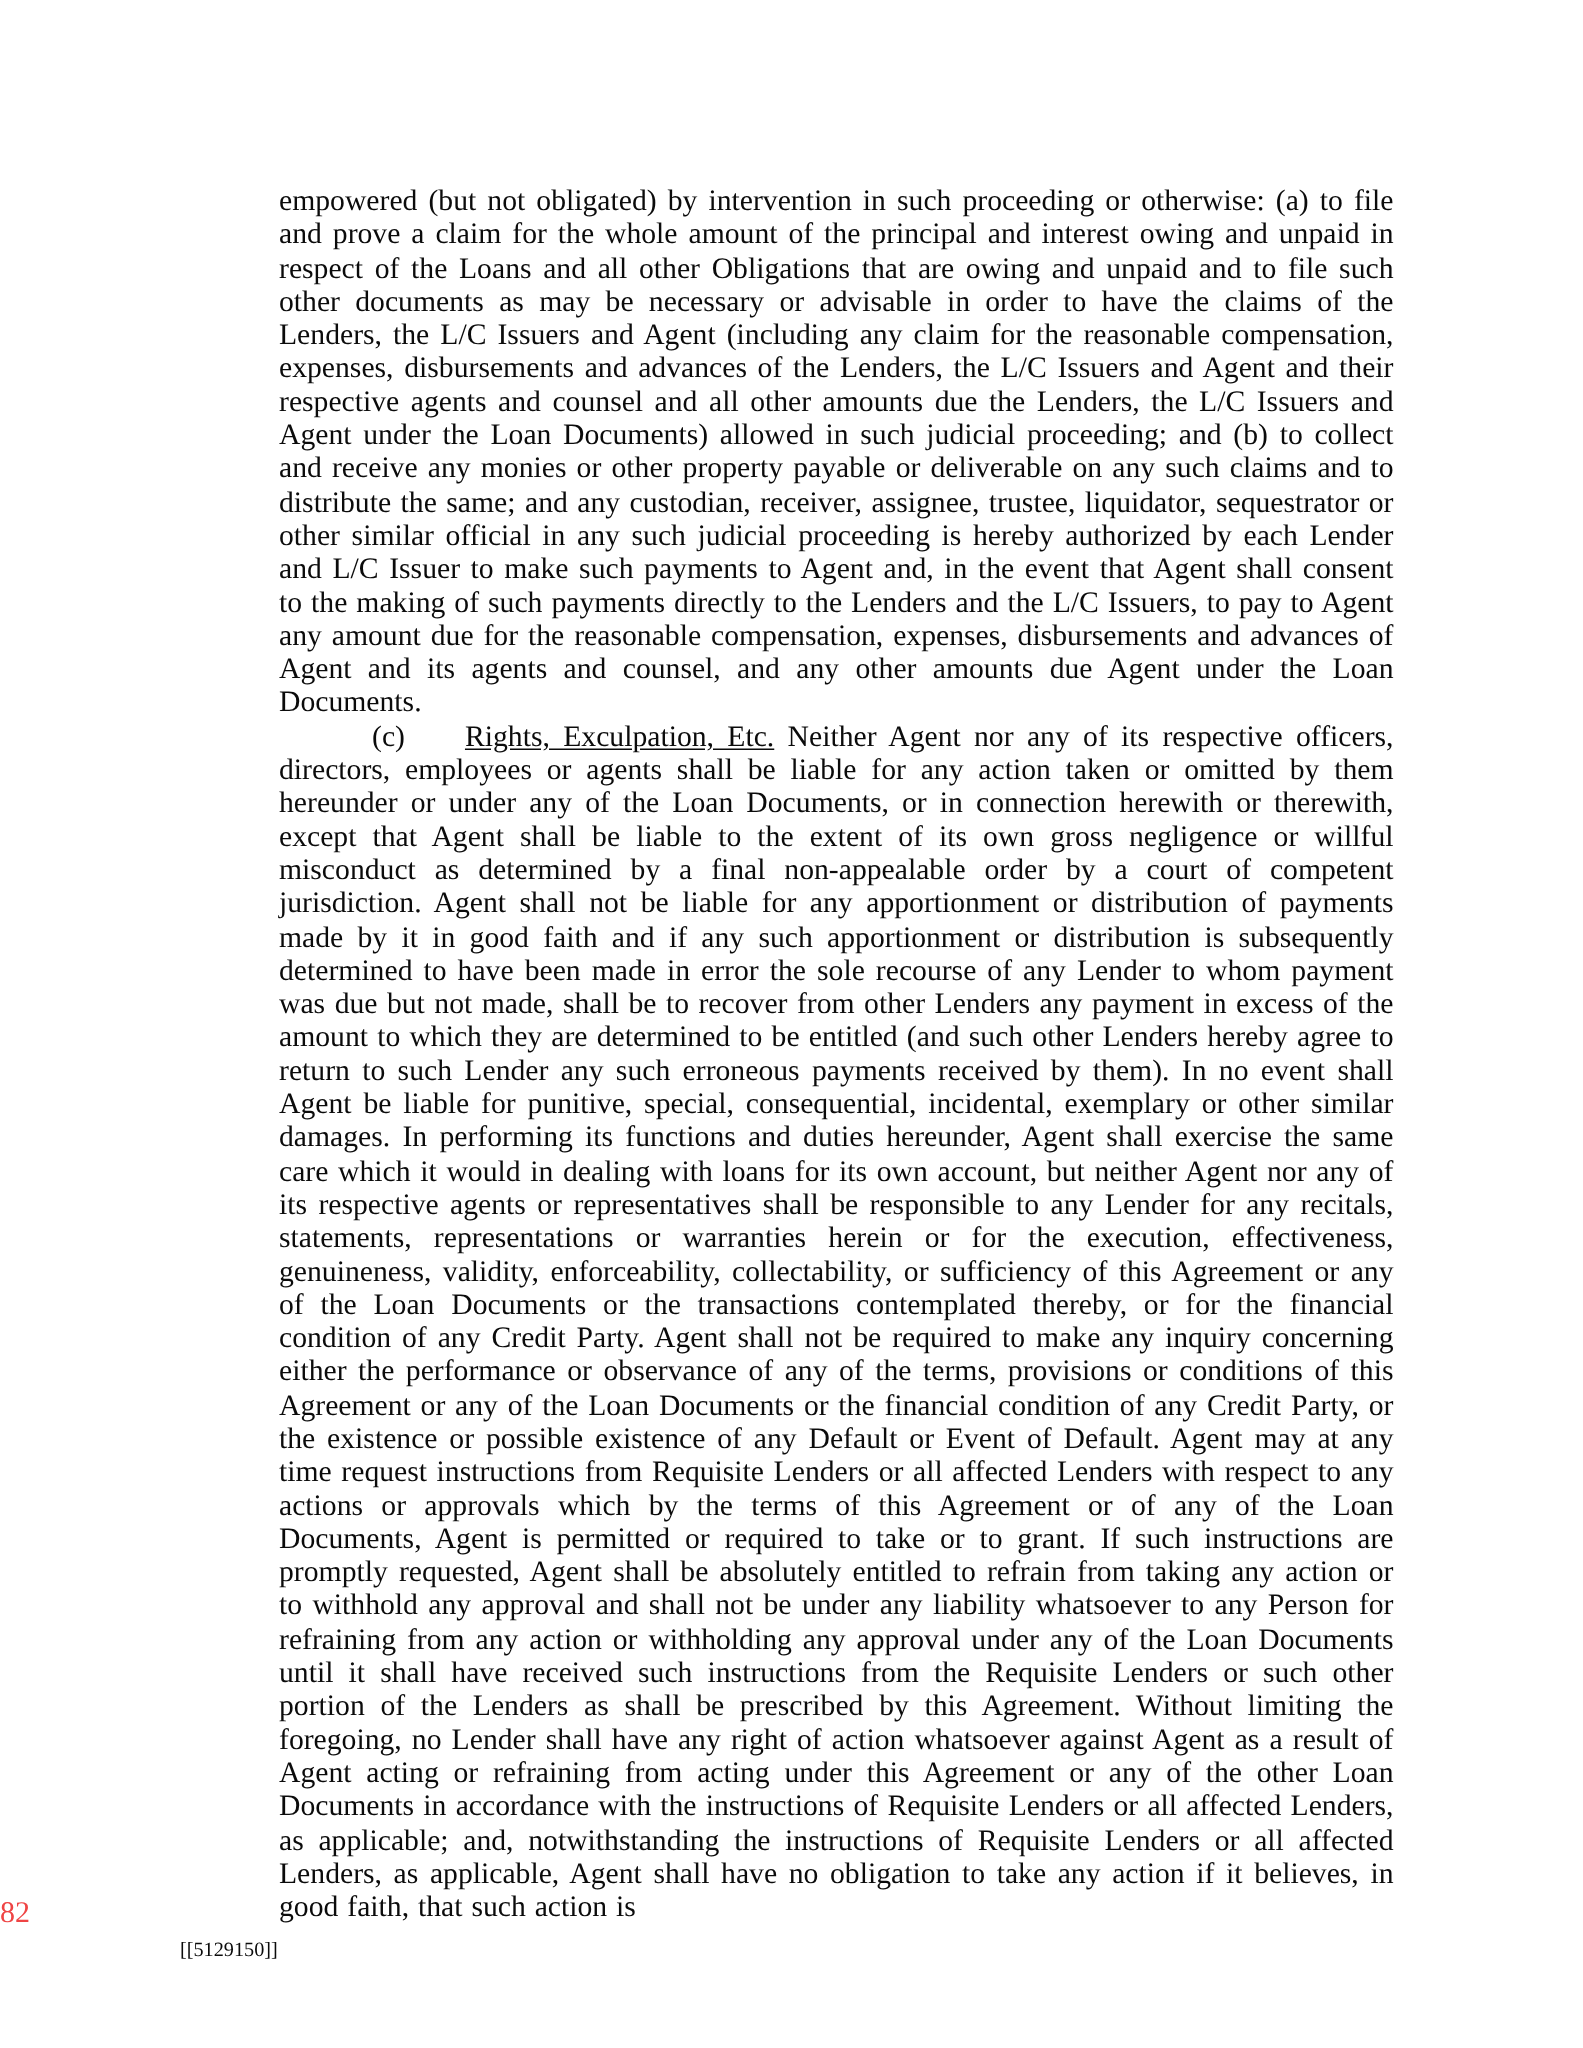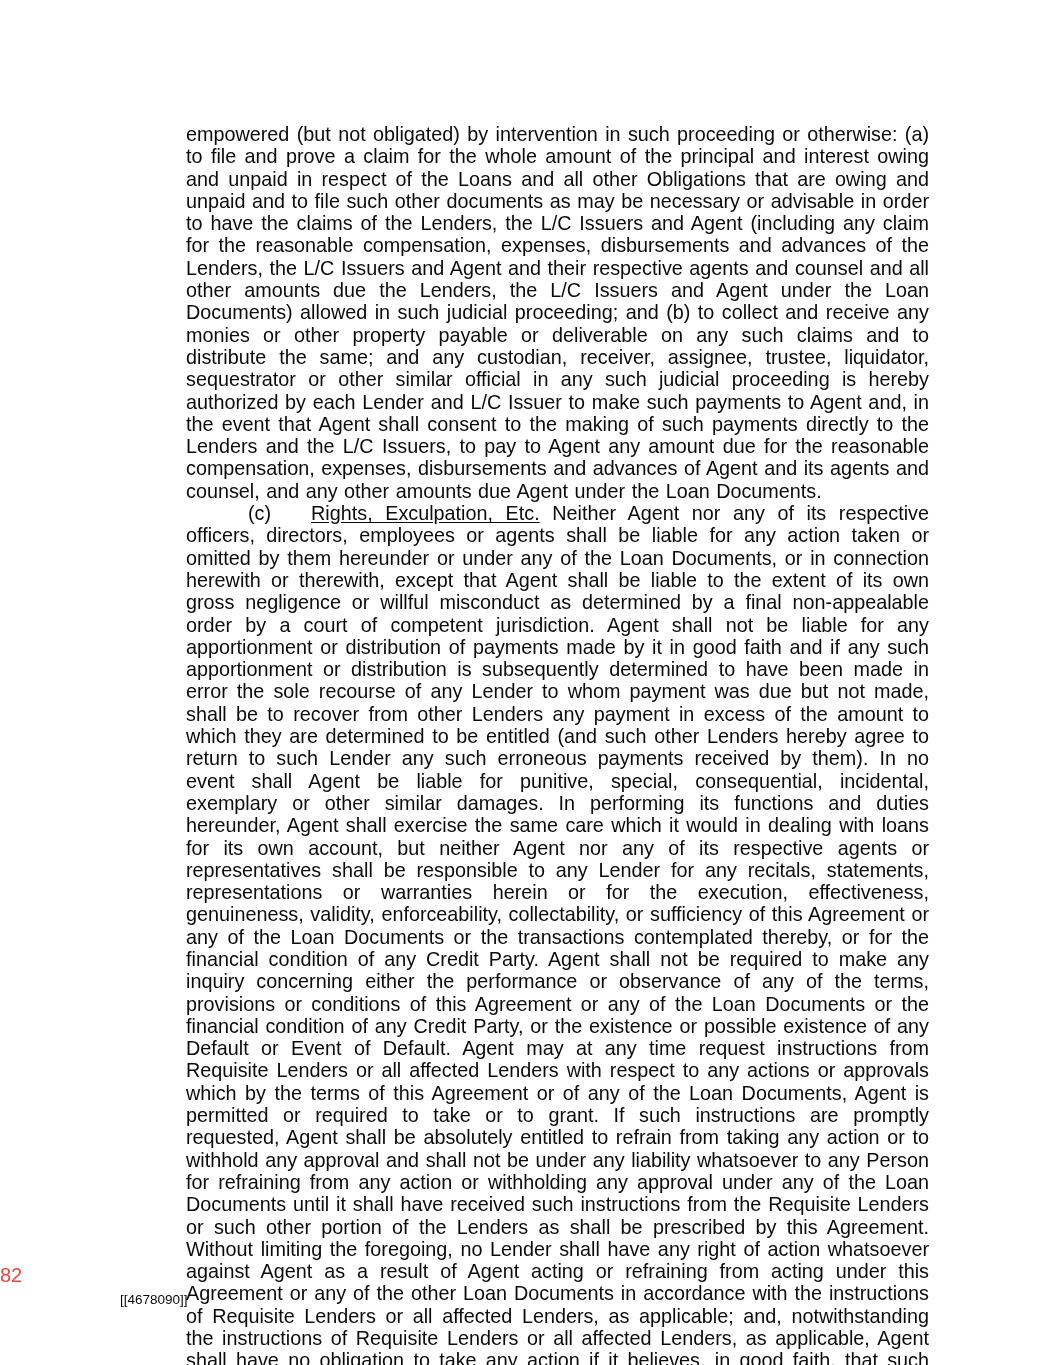--- a/index.html
+++ b/index.html
@@ -11,21 +11,21 @@
     height: 1365px;
     background: #ffffff;
     position: relative;
     overflow: hidden;
   }
   .page {
     position: absolute;
     inset: 0;
     background: #ffffff;
     color: #000000;
-    font-family: Liberation Sans, sans-serif;
+    font-family: Liberation Serif, serif;
   }
   .content {
     position: absolute;
     left: 186px;
     top: 123px;
     width: 743px;
     font-size: 19.8px;
     line-height: 22.3px;
     text-align: justify;
     word-spacing: 1px;
@@ -77,15 +77,15 @@
   <div class="content">
 
     <p class="par-continuation">empowered (but not obligated) by intervention in such proceeding or otherwise: (a) to file and prove a claim for the whole amount of the principal and interest owing and unpaid in respect of the Loans and all other Obligations that are owing and unpaid and to file such other documents as may be necessary or advisable in order to have the claims of the Lenders, the L/C Issuers and Agent (including any claim for the reasonable compensation, expenses, disbursements and advances of the Lenders, the L/C Issuers and Agent and their respective agents and counsel and all other amounts due the Lenders, the L/C Issuers and Agent under the Loan Documents) allowed in such judicial proceeding; and (b) to collect and receive any monies or other property payable or deliverable on any such claims and to distribute the same; and any custodian, receiver, assignee, trustee, liquidator, sequestrator or other similar official in any such judicial proceeding is hereby authorized by each Lender and L/C Issuer to make such payments to Agent and, in the event that Agent shall consent to the making of such payments directly to the Lenders and the L/C Issuers, to pay to Agent any amount due for the reasonable compensation, expenses, disbursements and advances of Agent and its agents and counsel, and any other amounts due Agent under the Loan Documents.</p>
 
     <p class="par-clause"><span>(c)</span><span class="tab-gap"></span><span class="heading-underline">Rights, Exculpation, Etc.</span><span> Neither Agent nor any of its respective officers, directors, employees or agents shall be liable for any action taken or omitted by them hereunder or under any of the Loan Documents, or in connection herewith or therewith, except that Agent shall be liable to the extent of its own gross negligence or willful misconduct as determined by a final non-appealable order by a court of competent jurisdiction. Agent shall not be liable for any apportionment or distribution of payments made by it in good faith and if any such apportionment or distribution is subsequently determined to have been made in error the sole recourse of any Lender to whom payment was due but not made, shall be to recover from other Lenders any payment in excess of the amount to which they are determined to be entitled (and such other Lenders hereby agree to return to such Lender any such erroneous payments received by them). In no event shall Agent be liable for punitive, special, consequential, incidental, exemplary or other similar damages. In performing its functions and duties hereunder, Agent shall exercise the same care which it would in dealing with loans for its own account, but neither Agent nor any of its respective agents or representatives shall be responsible to any Lender for any recitals, statements, representations or warranties herein or for the execution, effectiveness, genuineness, validity, enforceability, collectability, or sufficiency of this Agreement or any of the Loan Documents or the transactions contemplated thereby, or for the financial condition of any Credit Party. Agent shall not be required to make any inquiry concerning either the performance or observance of any of the terms, provisions or conditions of this Agreement or any of the Loan Documents or the financial condition of any Credit Party, or the existence or possible existence of any Default or Event of Default. Agent may at any time request instructions from Requisite Lenders or all affected Lenders with respect to any actions or approvals which by the terms of this Agreement or of any of the Loan Documents, Agent is permitted or required to take or to grant. If such instructions are promptly requested, Agent shall be absolutely entitled to refrain from taking any action or to withhold any approval and shall not be under any liability whatsoever to any Person for refraining from any action or withholding any approval under any of the Loan Documents until it shall have received such instructions from the Requisite Lenders or such other portion of the Lenders as shall be prescribed by this Agreement. Without limiting the foregoing, no Lender shall have any right of action whatsoever against Agent as a result of Agent acting or refraining from acting under this Agreement or any of the other Loan Documents in accordance with the instructions of Requisite Lenders or all affected Lenders, as applicable; and, notwithstanding the instructions of Requisite Lenders or all affected Lenders, as applicable, Agent shall have no obligation to take any action if it believes, in good faith, that such action is</span></p>
 
   </div>
 
   <div class="page-number">82</div>
 
-  <div class="doc-id">[[4678090]]</div>
+  <div class="doc-id">[[5129150]]</div>
 
 </div>
 
 </body></html>

